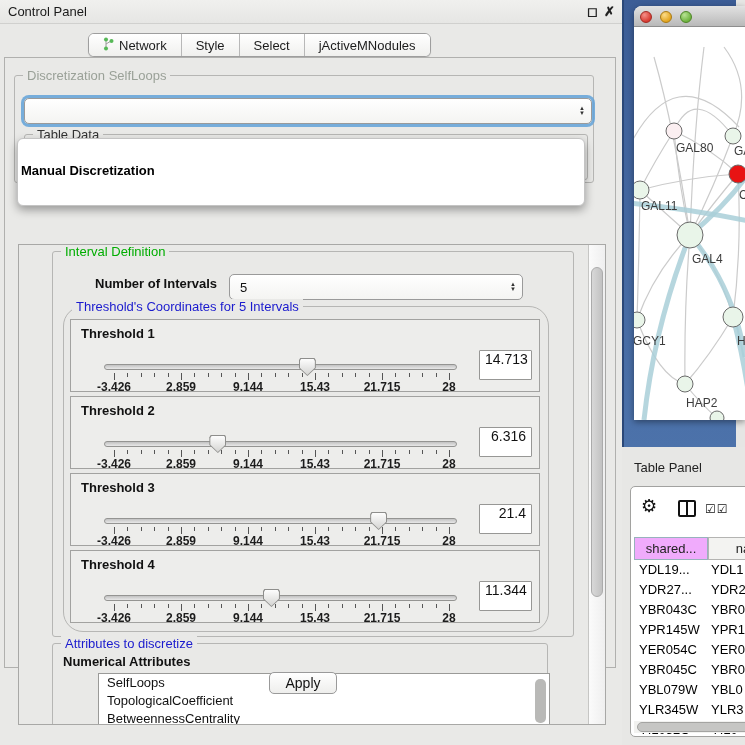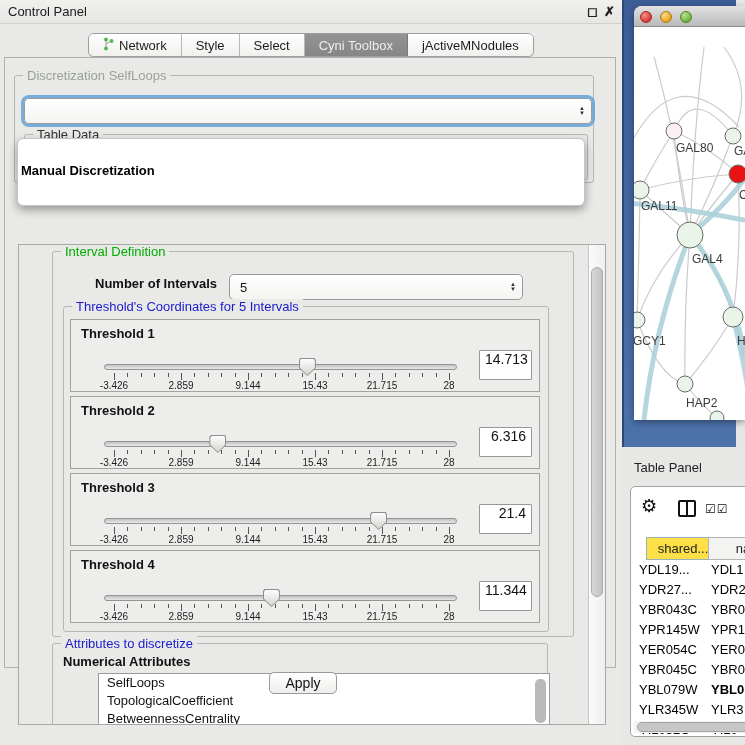--- a/index.html
+++ b/index.html
@@ -45,21 +45,21 @@
   
   .tpanel{position:absolute;left:6px;width:470px;height:73px;border:1px solid #a2a2a0;background:#ededeb;}
   .tpanel .tlabel{position:absolute;left:10px;top:6px;font-size:13px;font-weight:bold;color:#111;}
   .track{position:absolute;left:33px;top:44px;width:353px;height:6px;border-radius:3px;background:linear-gradient(#c2c2c2,#e8e8e8);border:1px solid #949492;}
   .thumb-o{position:absolute;width:17px;height:18px;clip-path:polygon(8% 0,92% 0,100% 12%,100% 55%,50% 100%,0 55%,0 12%);background:#8e8e8c;}
   .thumb-i{position:absolute;left:1px;top:1px;width:15px;height:16px;clip-path:polygon(8% 0,92% 0,100% 12%,100% 55%,50% 100%,0 55%,0 12%);background:linear-gradient(#fdfdfd,#d4d4d2);}
   .ticks{position:absolute;left:0;top:53px;height:8px;width:100%;}
   .tick{position:absolute;top:0;width:1px;background:#555;}
   .tick.major{height:7px;}
   .tick.minor{height:4px;}
-  .ticklab{position:absolute;top:60px;font-size:10px;font-weight:normal;color:#1c1c1c;transform:translateX(-50%);white-space:nowrap;}
+  .ticklab{position:absolute;top:60px;font-size:12px;font-weight:bold;color:#1c1c1c;transform:translateX(-50%);white-space:nowrap;}
   .vbox{position:absolute;left:408px;top:30px;width:53px;height:30px;background:#fff;border:1px solid #979795;font-size:14px;color:#111;text-align:right;padding:0 5px;border-radius:1px;}
 
   
   #attr-list{position:absolute;background:#ffffff;border:1px solid #9a9a98;}
   #attr-list .li{font-size:13px;color:#111;padding:1px 0 2px 8px;white-space:nowrap;}
   .mini-scroll{position:absolute;border-radius:5px;background:#b9b9b7;}
 
   .pushbtn{position:absolute;background:linear-gradient(#ffffff,#eeeeec);border:1px solid #9a9a9a;border-radius:5px;font-size:14px;color:#111;text-align:center;}
 
   
@@ -108,23 +108,20 @@
               <circle cx="8.5" cy="4" r="2" fill="#57b857"></circle>
             </svg></span>
           <span>Network</span>
         </div>
         <div class="tab">
           <span>Style</span>
         </div>
         <div class="tab">
           <span>Select</span>
         </div>
-        <div class="tab sel">
-          <span>Cyni Toolbox</span>
-        </div>
         <div class="tab">
           <span>jActiveMNodules</span>
         </div>
       </div>
 
     <div id="content">
 
       <div class="group" style="left:9px;top:17px;width:580px;height:108px;">
         <span class="gtitle gray">Discretization SelfLoops</span>
 
@@ -144,21 +141,21 @@
       <div id="lower">
 
         <div class="group" style="left:33px;top:6px;width:522px;height:386px;">
           <span class="gtitle green">Interval Definition</span>
           <span class="abs" style="left:42px;top:24px;font-size:13px;font-weight:bold;color:#111;">Number of Intervals</span>
           <div class="combo" style="left:176px;top:22px;width:294px;height:26px;">
             <span>5</span>
             <span class="arrows">▲<br>▼</span>
           </div>
 
-          <div class="group" style="left:10px;top:54px;width:486px;height:326px;">
+          <div class="group" style="left:10px;top:54px;width:486px;height:326px;border-radius:20px;">
             <span class="gtitle blue">Threshold's Coordinates for 5 Intervals</span>
             <div id="threshold-panels">
                 <div class="tpanel" style="top: 12px;">
                   <div class="tlabel">Threshold 1</div>
                   <div class="track"></div>
                   <div class="thumb-o" style="left: 227.861px; top: 38px;">
                     <div class="thumb-i"></div>
                   </div>
                   <div class="ticks">
                     <span class="tick major" style="left: 43px;"></span>
@@ -407,21 +404,21 @@
         </div>
       </div>
     </div>
 
     <div id="tablepanel-area">
       <span id="tp-title">Table Panel</span>
       <div id="tp-panel">
         <span id="tp-gear">⚙</span>
         <span id="tp-cols"></span>
         <span id="tp-checks">☑☑</span>
-        <div class="hdrcell" style="left:3px;width:74px;background:#fde047;margin-left:12px;">
+        <div class="hdrcell" style="left:3px;width:74px;background:#f0abfc;">
             <span>shared...</span>
           </div>
         <div class="hdrcell" style="left:77px;width:70px;background:#f3f3f1;border-color:#b4b4b2;">
             <span>na</span>
           </div>
         <div id="tp-rows">
             <div style="position: absolute; left: 0px; top: 73px; width: 150px; height: 20px;">
               <span class="cell" style="left: 8px; top: 2px;">YDL19...</span>
               <span class="cell" style="left: 80px; top: 2px;">YDL1</span>
             </div>
@@ -440,21 +437,21 @@
             <div style="position: absolute; left: 0px; top: 153px; width: 150px; height: 20px;">
               <span class="cell" style="left: 8px; top: 2px;">YER054C</span>
               <span class="cell" style="left: 80px; top: 2px;">YER0</span>
             </div>
             <div style="position: absolute; left: 0px; top: 173px; width: 150px; height: 20px;">
               <span class="cell" style="left: 8px; top: 2px;">YBR045C</span>
               <span class="cell" style="left: 80px; top: 2px;">YBR0</span>
             </div>
             <div style="position: absolute; left: 0px; top: 193px; width: 150px; height: 20px;">
               <span class="cell" style="left: 8px; top: 2px;">YBL079W</span>
-              <span class="cell" style="left: 80px; top: 2px; font-weight: bold;">YBL0</span>
+              <span class="cell" style="left: 80px; top: 2px;">YBL0</span>
             </div>
             <div style="position: absolute; left: 0px; top: 213px; width: 150px; height: 20px;">
               <span class="cell" style="left: 8px; top: 2px;">YLR345W</span>
               <span class="cell" style="left: 80px; top: 2px;">YLR3</span>
             </div>
             <div style="position: absolute; left: 0px; top: 233px; width: 150px; height: 20px;">
               <span class="cell" style="left: 8px; top: 2px;">YIL052C</span>
               <span class="cell" style="left: 80px; top: 2px;">YIL0</span>
             </div>
           </div>

